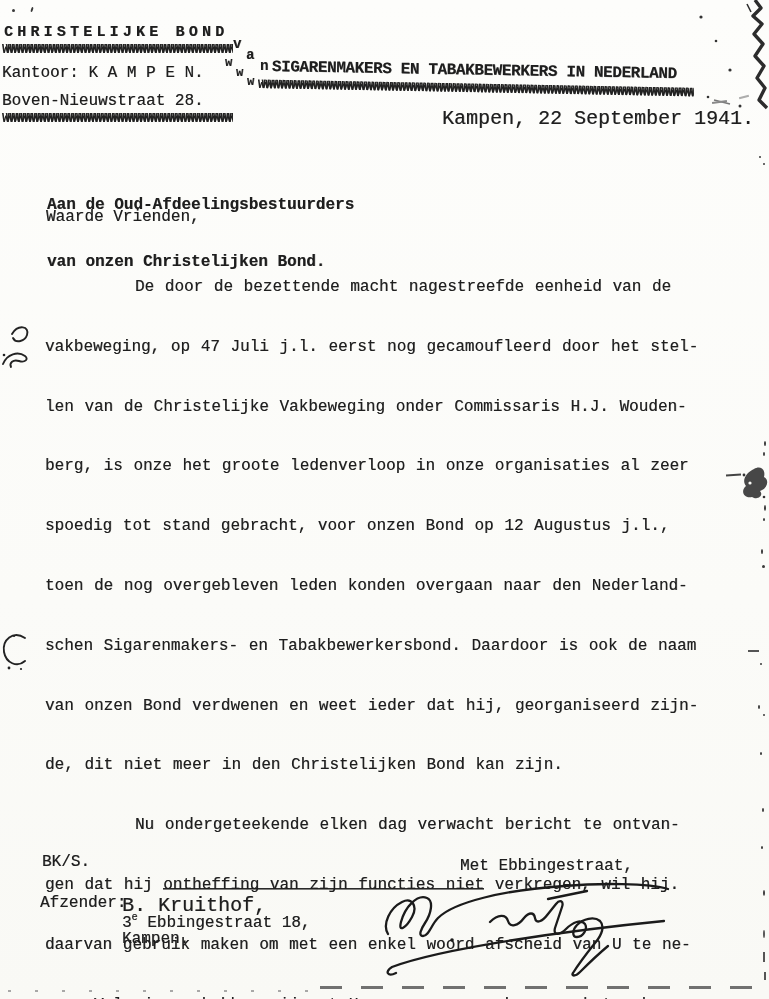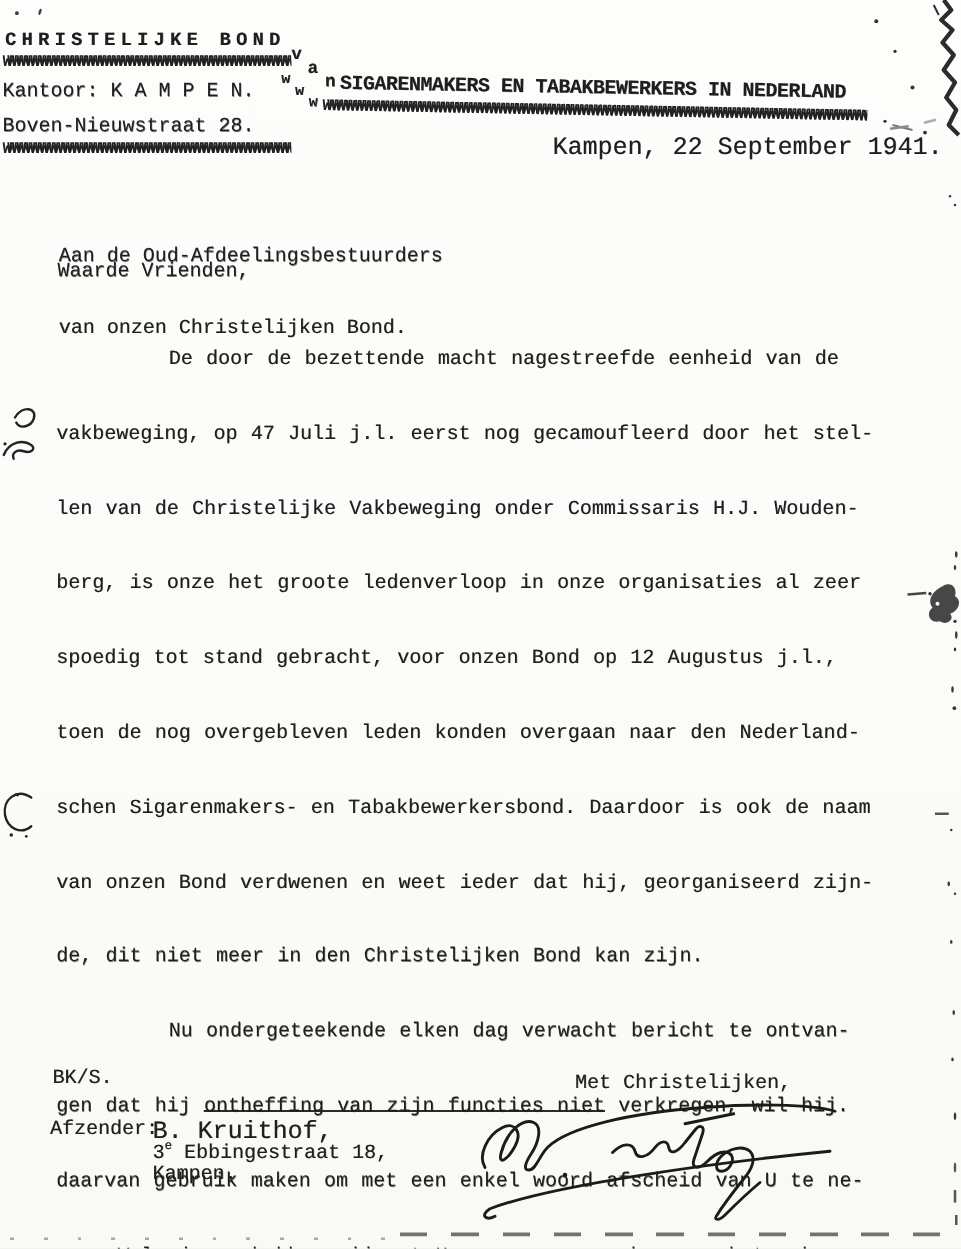--- a/index.html
+++ b/index.html
@@ -27,21 +27,21 @@
   .v1{ left:233px; top:36px; } .v2{ left:246px; top:47px; } .v3{ left:260px; top:58px; }
   .wstep{ font-size:12px; font-weight:bold; letter-spacing:-2px; }
   .w1{ left:225px; top:56px; } .w2{ left:236px; top:66px; } .w3{ left:247px; top:75px; }
   .org2{ left:272px; top:58px; font-size:16px; letter-spacing:-0.4px; font-weight:bold;
          transform:rotate(1deg); transform-origin:left top; }
   .office{ left:2px; top:64px; font-size:16px;text-align:center; }
   .addrline{ left:2px; top:92px; font-size:16px; }
   .dateline{ left:442px; top:107px; font-size:20px; }
 
   
-  .addressee{ left:47px; top:158px; font-size:16px; line-height:19px; }
+  .addressee{ left:47px; top:158px; font-size:16px; line-height:19px;font-weight:bold; }
   .salutation{ left:46px; top:208px; font-size:16px; }
 
   
   .bodyblock{ left:45px; top:240px; width:670px; font-size:16px; word-spacing:1px; }
   .ln{ line-height:23.8px; height:23.8px; white-space:pre; }
   .ind{ text-indent:90px; }
   .strike{
     background-image:linear-gradient(#2a2a2a,#2a2a2a);
     background-repeat:no-repeat;
     background-size:100% 1.6px;
@@ -120,21 +120,21 @@
     
     
     
     
     
     
     
   </div>
 
   <div class="abs tw ref">BK/S.</div>
-  <div class="abs tw greet">Met Christelijken,</div>
+  <div class="abs tw greet">Met Ebbingestraat,</div>
   <div class="abs tw slabel">Afzender:</div>
   <div class="abs tw sname">B. Kruithof,</div>
   <div class="abs tw sstreet"><span>3</span><span class="sup">e</span><span> Ebbingestraat 18,</span></div>
   <div class="abs tw scity">Kampen.</div>
 
   <svg class="sigwrap" viewBox="0 0 322 114" fill="none" stroke="#1b1b1b" stroke-width="2.3" stroke-linecap="round" stroke-linejoin="round">
     <path d="M16,64 C10,54 18,38 30,32 C40,27 46,36 40,47 C34,58 26,63 29,52 C33,37 45,24 55,28 C62,31 59,44 53,53 C49,59 46,66 51,66 C57,66 59,55 66,48 C82,32 132,20 192,16 C227,13 277,13 296,19"></path>
     <path d="M118,52 C126,44 134,44 136,51 C138,58 146,56 152,48 C157,42 162,42 163,48 C164,54 170,52 176,44 L184,34 C188,29 192,31 190,37 L183,58 C181,65 187,66 194,59 C201,52 209,49 213,54 C216,59 211,67 205,67 C200,67 200,60 205,55 C211,49 222,46 228,51 C233,56 230,65 223,73 C215,83 206,95 201,103 C199,106 203,107 208,102 C214,96 224,86 236,76"></path>
     <path d="M176,29 L215,21"></path>
     <path d="M24,103 C16,107 12,102 20,97 C70,78 200,60 292,51"></path>

